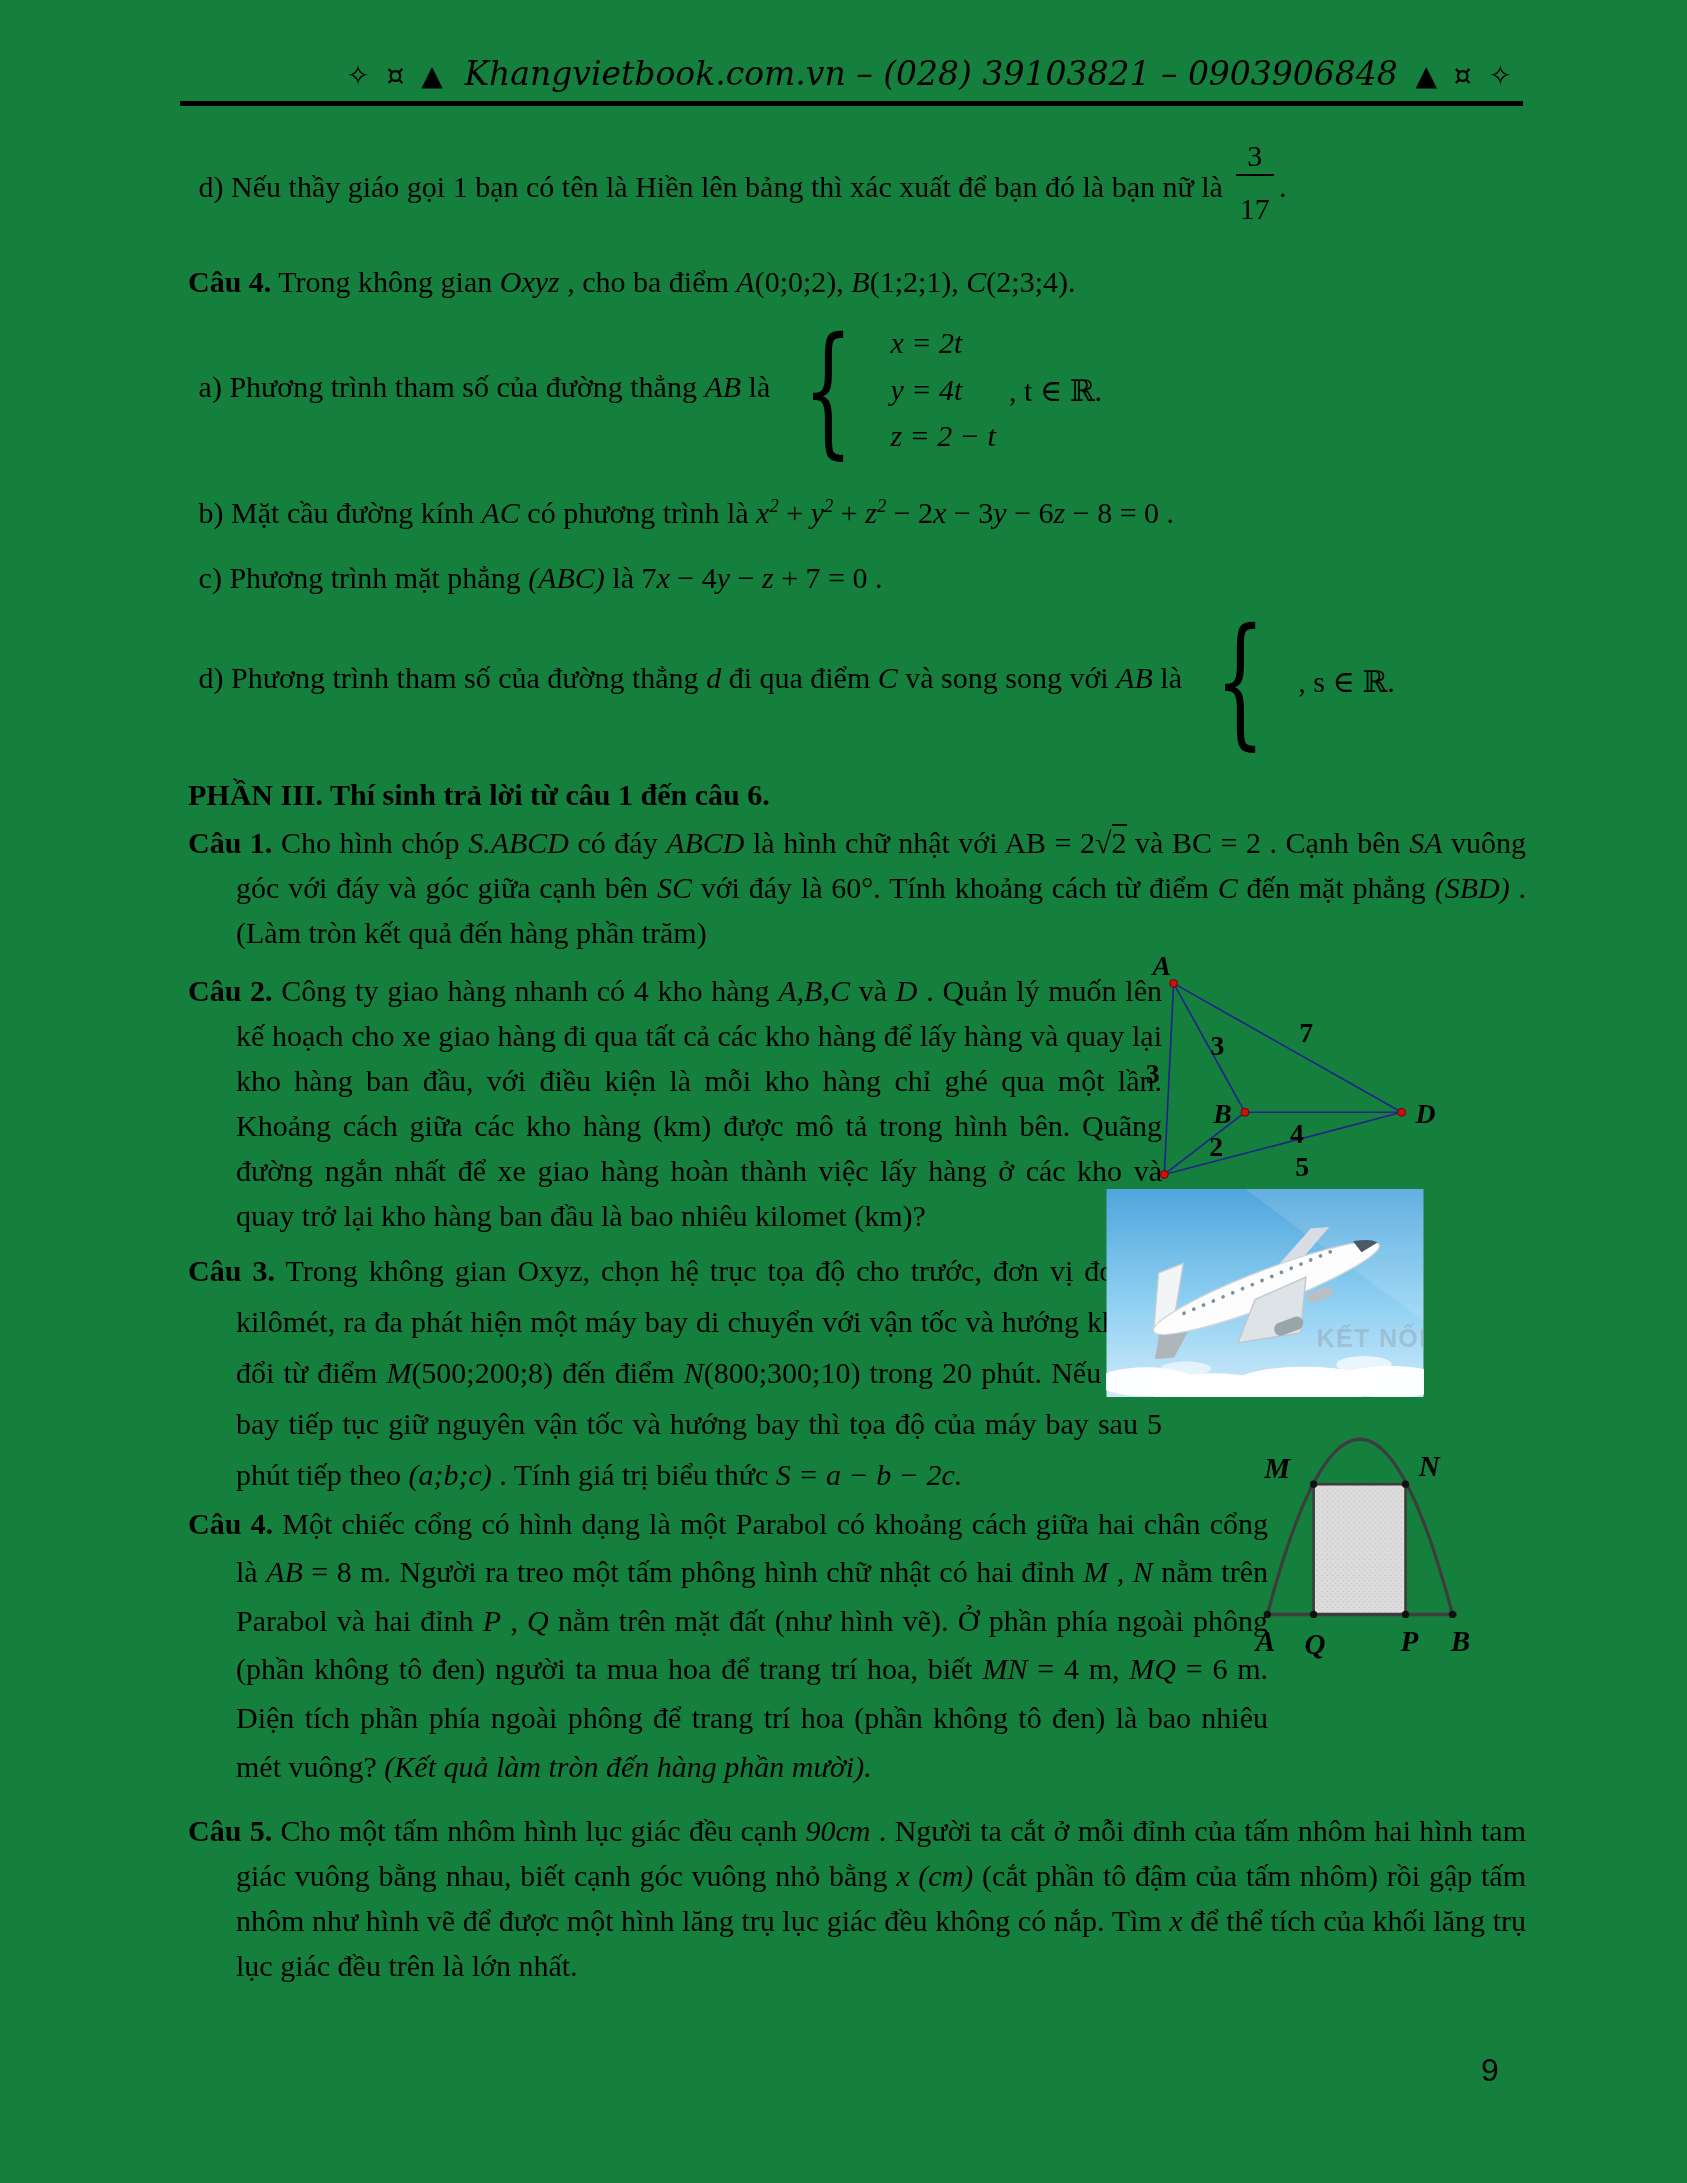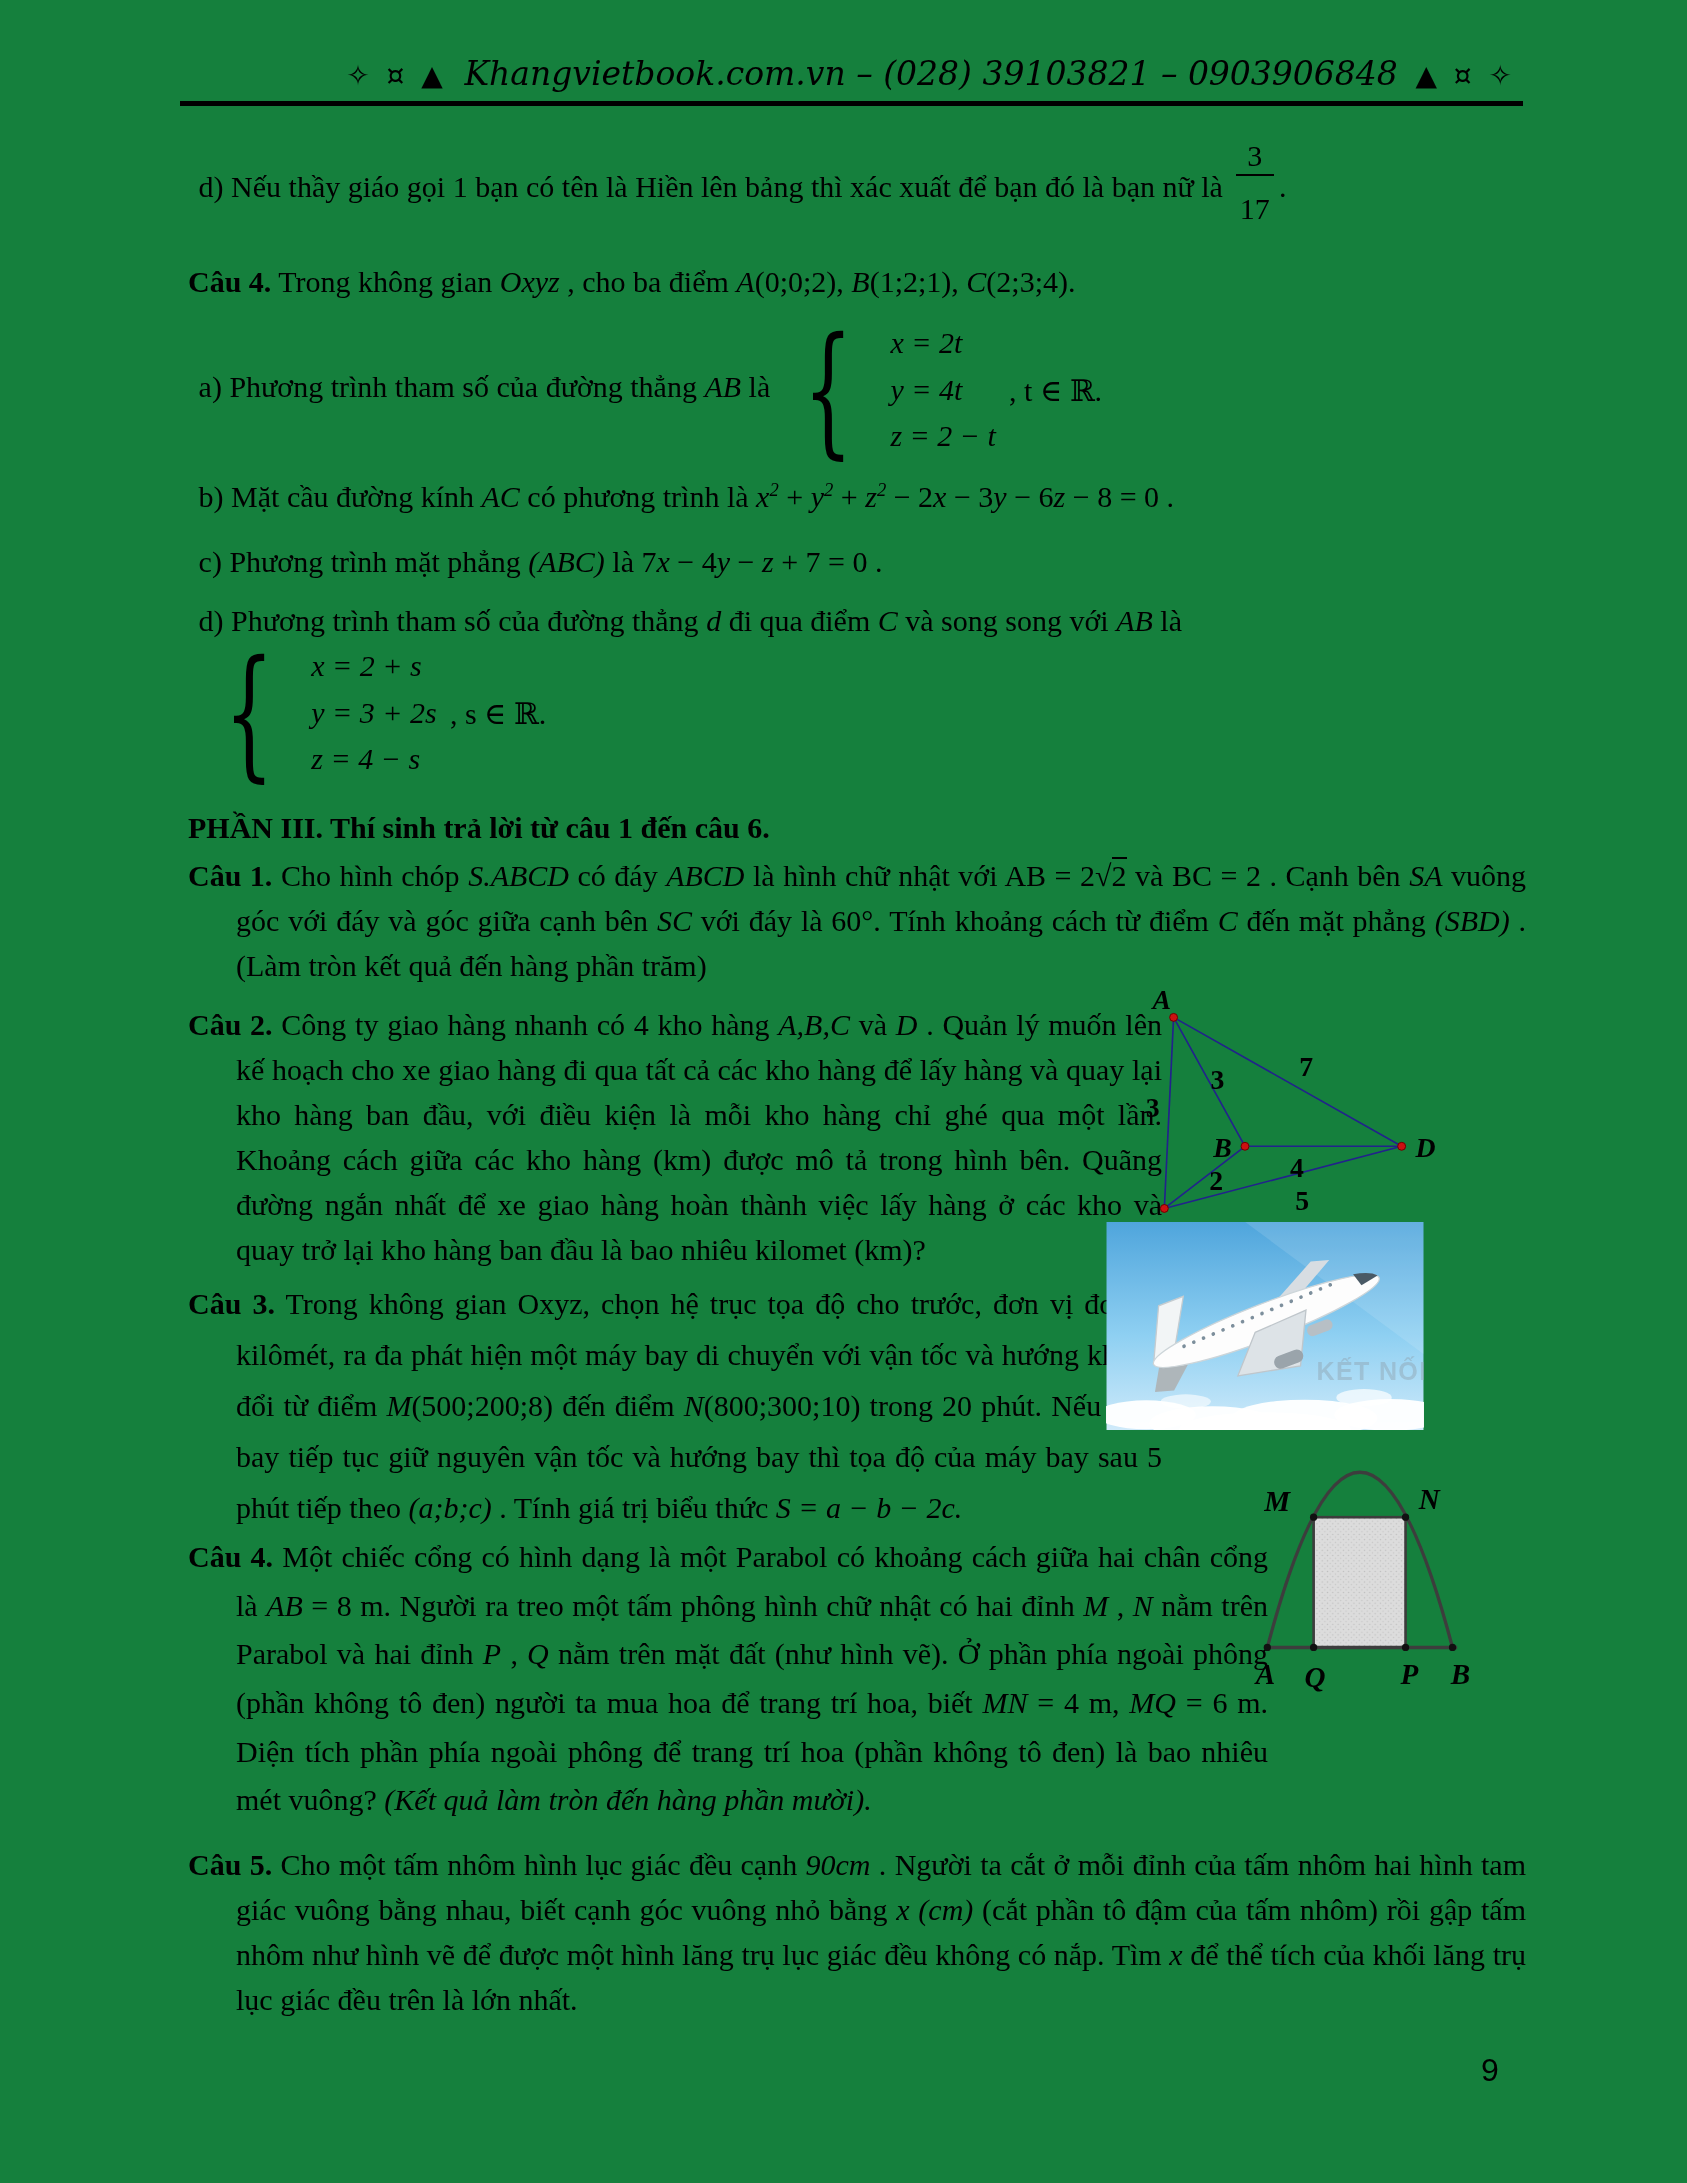--- a/index.html
+++ b/index.html
@@ -40,21 +40,21 @@
   figure{margin:0;padding:0;position:absolute;}
   .fig-graph{left:938px;top:-12px;}
   .fig-graph text{font-family:"Liberation Serif",serif;font-weight:bold;font-size:42px;}
   .fig-graph .vl{font-style:italic;}
   .fig-plane{left:918px;top:-56px;}
   .fig-parab{left:1064px;top:-74px;}
   .fig-parab text{font-family:"Liberation Serif",serif;font-weight:bold;font-style:italic;font-size:44px;}
   .page-num{position:absolute;left:1481px;top:2046px;font-family:"Liberation Sans","DejaVu Sans",sans-serif;font-size:32px;}
   
   .mt-a{margin-top:9.3px;} .mt-b{margin-top:17px;} .mt-c{margin-top:16px;}
-  .mt-d{margin-top:14px;font-family:Liberation Serif, serif;} .mt-e{margin-top:20px;} .mt-f{margin-top:14.6px;}
+  .mt-d{margin-top:30px;font-family:Liberation Serif, serif;} .mt-e{margin-top:20px;} .mt-f{margin-top:14.6px;}
   .mt-g{margin-top:22.5px;} .mt-h{margin-top:3px;} .mt-i{margin-top:13.2px;}
   .mt-j{margin-top:6.6px;} .mt-k{margin-top:17px;}
 </style>
 </head>
 <body>
 
 <div class="page">
 
   <div class="header">
     <span class="orn">✧ ¤ ▲</span>
@@ -81,25 +81,20 @@
           </span>
           <span class="sys-tail">, t ∈ ℝ.</span>
         </span></div>
 
     <div class="para item mt-d"><span>b) Mặt cầu đường kính </span><span class="r-i">AC</span><span> có phương trình là </span><span class="r-i">x</span><span class="r-sup">2</span><span> + </span><span class="r-i">y</span><span class="r-sup">2</span><span> + </span><span class="r-i">z</span><span class="r-sup">2</span><span> − 2</span><span class="r-i">x</span><span> − 3</span><span class="r-i">y</span><span> − 6</span><span class="r-i">z</span><span> − 8 = 0 .</span></div>
 
     <div class="para item mt-e"><span>c) Phương trình mặt phẳng </span><span class="r-i">(ABC)</span><span> là 7</span><span class="r-i">x</span><span> − 4</span><span class="r-i">y</span><span> − </span><span class="r-i">z</span><span> + 7 = 0 .</span></div>
 
     <div class="para item mt-f"><span>d) Phương trình tham số của đường thẳng </span><span class="r-i">d</span><span> đi qua điểm </span><span class="r-i">C</span><span> và song song với </span><span class="r-i">AB</span><span> là </span><span class="sys">
           <span class="sys-brace">{</span>
-          <span class="sys-col">
-            <span class="sys-line">x = 2 + s</span>
-            <span class="sys-line">y = 3 + 2s</span>
-            <span class="sys-line">z = 4 − s</span>
-          </span>
           <span class="sys-tail">, s ∈ ℝ.</span>
         </span></div>
 
     <div class="para mt-g"><span class="r-b">PHẦN III. Thí sinh trả lời từ câu 1 đến câu 6.</span></div>
 
     <div class="para hang just mt-h"><span class="r-b">Câu 1.</span><span> Cho hình chóp </span><span class="r-i">S.ABCD</span><span> có đáy </span><span class="r-i">ABCD</span><span> là hình chữ nhật với AB = 2√</span><span class="r-ov">2</span><span> và BC = 2 . Cạnh bên </span><span class="r-i">SA</span><span> vuông góc với đáy và góc giữa cạnh bên </span><span class="r-i">SC</span><span> với đáy là 60°. Tính khoảng cách từ điểm </span><span class="r-i">C</span><span> đến mặt phẳng </span><span class="r-i">(SBD)</span><span> . (Làm tròn kết quả đến hàng phần trăm)</span></div>
 
     <section class="row mt-i">
       <div class="para hang just w2"><span class="r-b">Câu 2.</span><span> Công ty giao hàng nhanh có 4 kho hàng </span><span class="r-i">A,B,C</span><span> và </span><span class="r-i">D</span><span> . Quản lý muốn lên kế hoạch cho xe giao hàng đi qua tất cả các kho hàng để lấy hàng và quay lại kho hàng ban đầu, với điều kiện là mỗi kho hàng chỉ ghé qua một lần. Khoảng cách giữa các kho hàng (km) được mô tả trong hình bên. Quãng đường ngắn nhất để xe giao hàng hoàn thành việc lấy hàng ở các kho và quay trở lại kho hàng ban đầu là bao nhiêu kilomet (km)?</span></div>
       <figure class="fig-graph">

